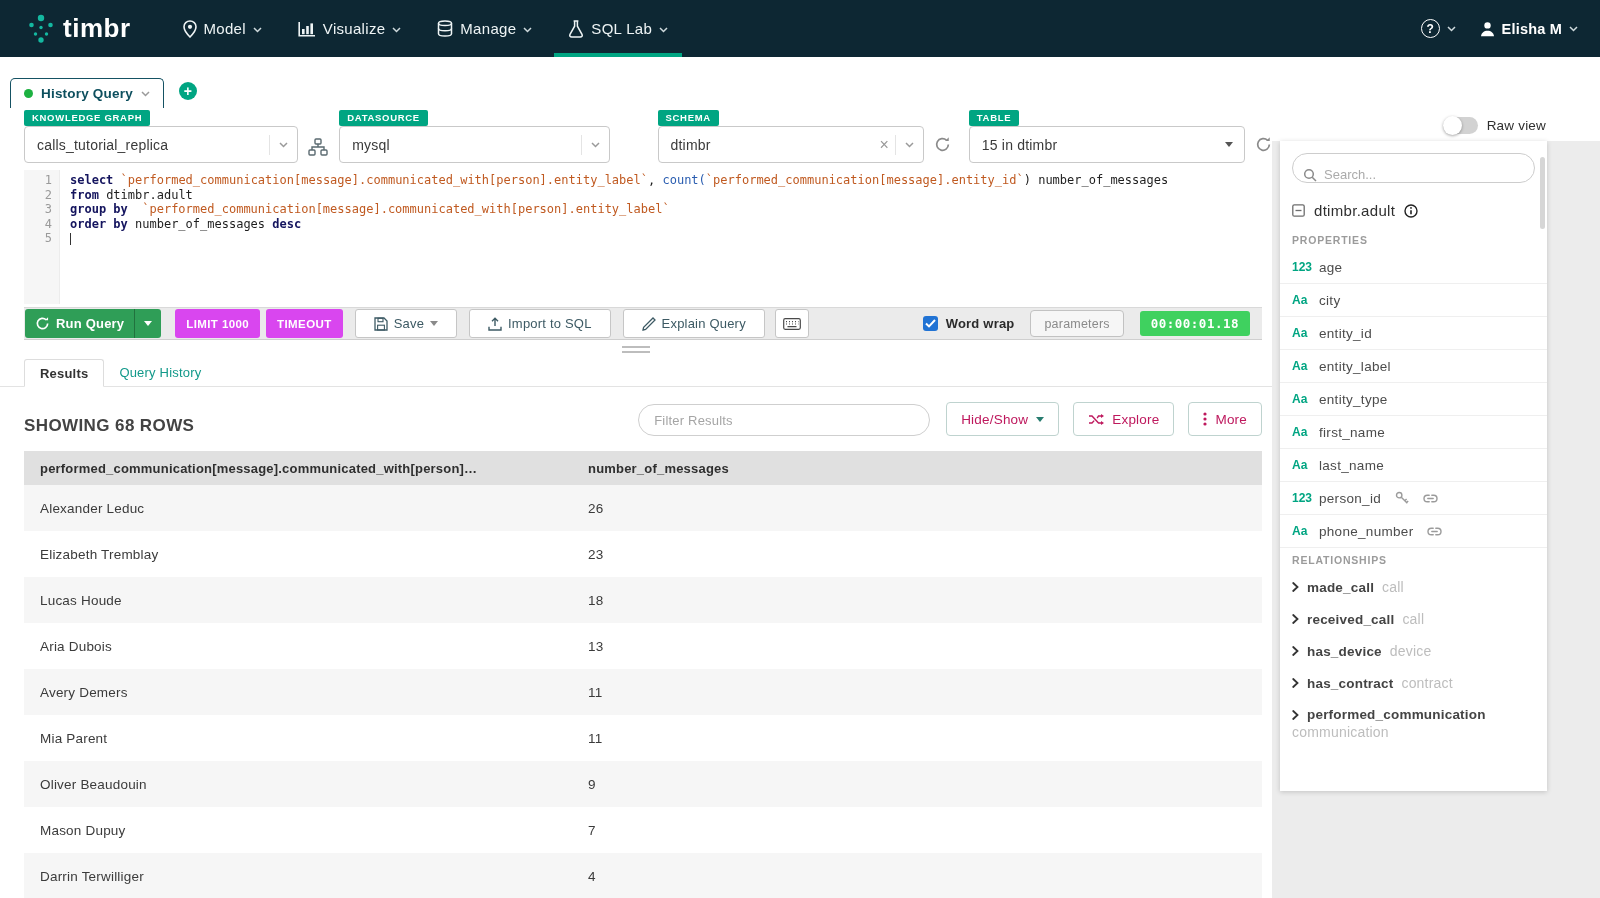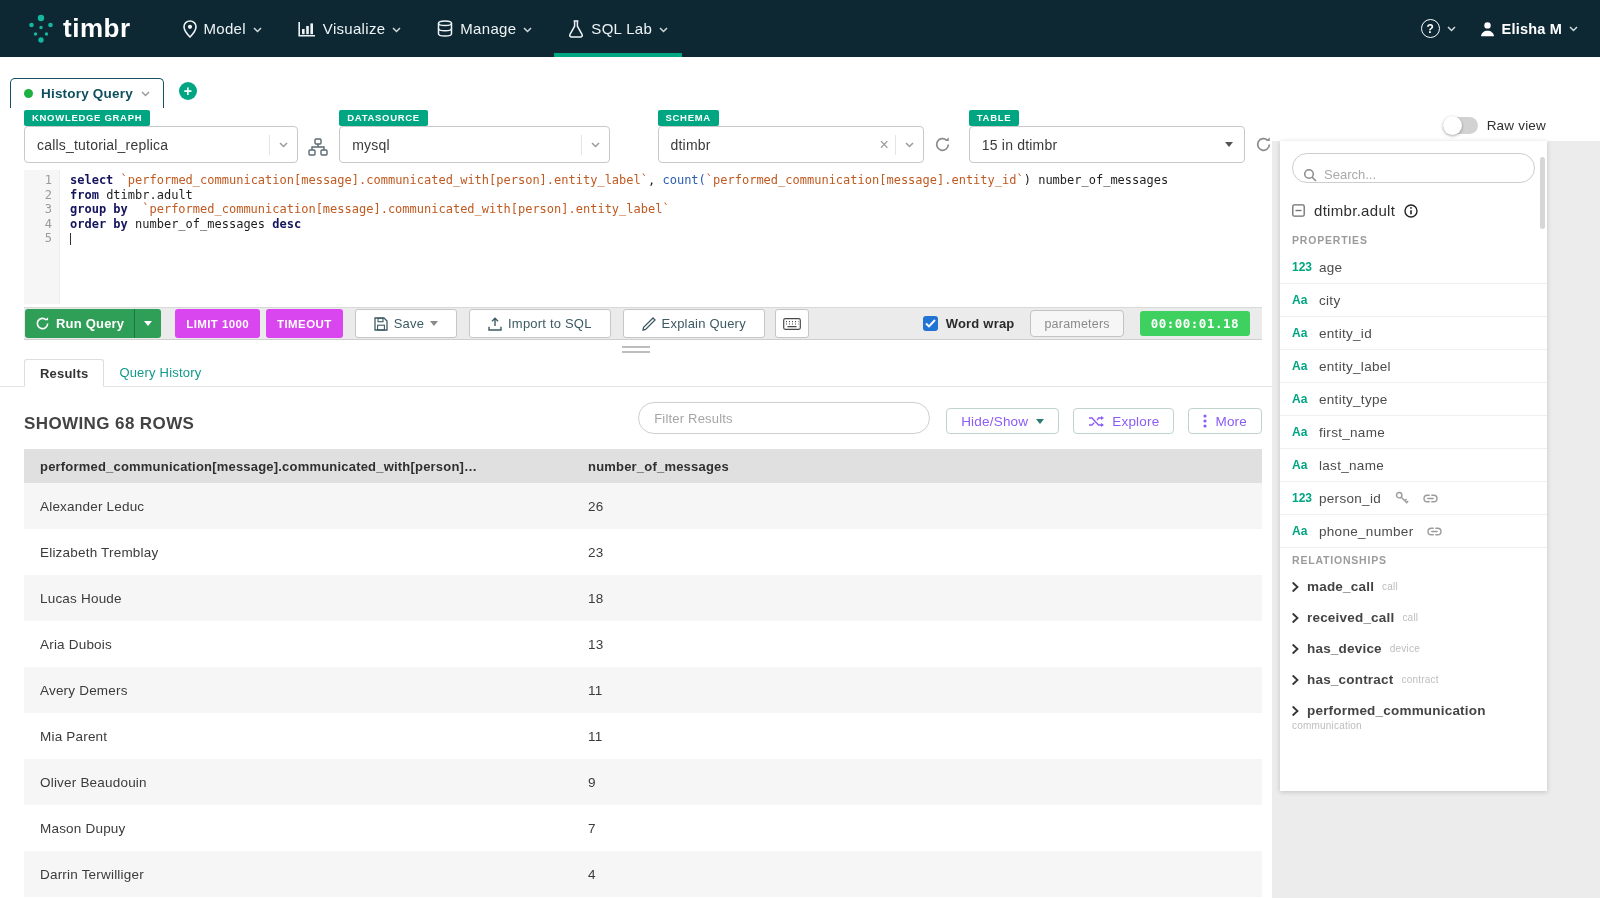--- a/index.html
+++ b/index.html
@@ -90,22 +90,22 @@
   .rtab.active { border:1px solid #ddd; border-bottom:1px solid #fff; margin-bottom:-1px; border-radius:3px 3px 0 0; background:#fff; color:#333; font-weight:bold; letter-spacing:.2px; }
   .rtab.hist { color:#12998a; letter-spacing:.2px; }
 
   
   .results-header { display:flex; align-items:flex-end; padding:15px 10px 13px 24px; }
   .showing { font-size:17px; font-weight:bold; color:#434343; letter-spacing:.4px; }
   .filter-input { margin-left:auto; width:292px; height:32px; border:1.5px solid #cfcfcf; border-radius:16px; padding:0 15px;
                   font-size:13px; color:#333; font-family:inherit; outline:none; }
   .filter-input::placeholder { color:#a5a5a5; letter-spacing:.2px; }
   .rh-buttons { display:flex; gap:14px; margin-left:16px; }
-  .rh-btn { background:#fff; border:1px solid #bfd3cf; border-radius:4px; height:26px; display:flex; align-items:center; gap:8px;
-            padding:0 14px; color:#8b5cf6; font-size:13.5px; font-family:inherit; letter-spacing:.2px; cursor:pointer; }
+  .rh-btn { background:#fff; border:1px solid #bfd3cf; border-radius:4px; height:34px; display:flex; align-items:center; gap:8px;
+            padding:0 14px; color:#be185d; font-size:13.5px; font-family:inherit; letter-spacing:.2px; cursor:pointer; }
   .rh-btn .tri { color:#277c6f; }
 
   
   .rtable { margin:2px 10px 0 24px; overflow:hidden; }
   .thead { display:grid; grid-template-columns:548px 1fr; background:#e0e0e0; height:34px; align-items:center; }
   .thead .cell { font-size:13px; font-weight:bold; color:#2f2f2f; padding-left:16px; letter-spacing:.2px; white-space:nowrap; overflow:hidden; }
   .trow { display:grid; grid-template-columns:548px 1fr; height:46px; align-items:center; }
   .trow:nth-child(odd) { background:#f6f6f6; }
   .trow:nth-child(even) { background:#fff; }
   .trow .cell { font-size:13.5px; color:#3b3b3b; padding-left:16px; letter-spacing:.2px; }
@@ -134,21 +134,21 @@
 
   .prop-row { display:flex; align-items:center; height:33px; padding:0 12px; border-bottom:1px solid #efefef; cursor:pointer; }
   .ptype { color:#00a582; font-weight:bold; font-size:12px; width:27px; flex:none; }
   .pname { font-size:13.5px; color:#4c4c4c; letter-spacing:.3px; }
   .picon { color:#9b9b9b; margin-left:14px; display:flex; }
   .picon:first-of-type { margin-left:42px; }
 
   .rel-row { display:flex; align-items:center; flex-wrap:wrap; column-gap:8px; row-gap:2px; padding:8px 12px; cursor:pointer; }
   .rchev { color:#333; display:flex; }
   .rname { font-size:13.5px; font-weight:bold; color:#444; letter-spacing:.2px; }
-  .rtarget { font-size:10px; color:#bdbdbd; letter-spacing:.2px; }
+  .rtarget { font-size:14px; color:#bdbdbd; letter-spacing:.2px; }
 </style>
 </head>
 <body>
 
 <header class="navbar">
   <div class="logo">
     <span>
       <svg width="30" height="32" viewBox="0 0 30 32" fill="#14b8a0">
           <circle cx="15" cy="5" r="3.2"></circle>
           <circle cx="5.5" cy="12" r="2.3"></circle>

